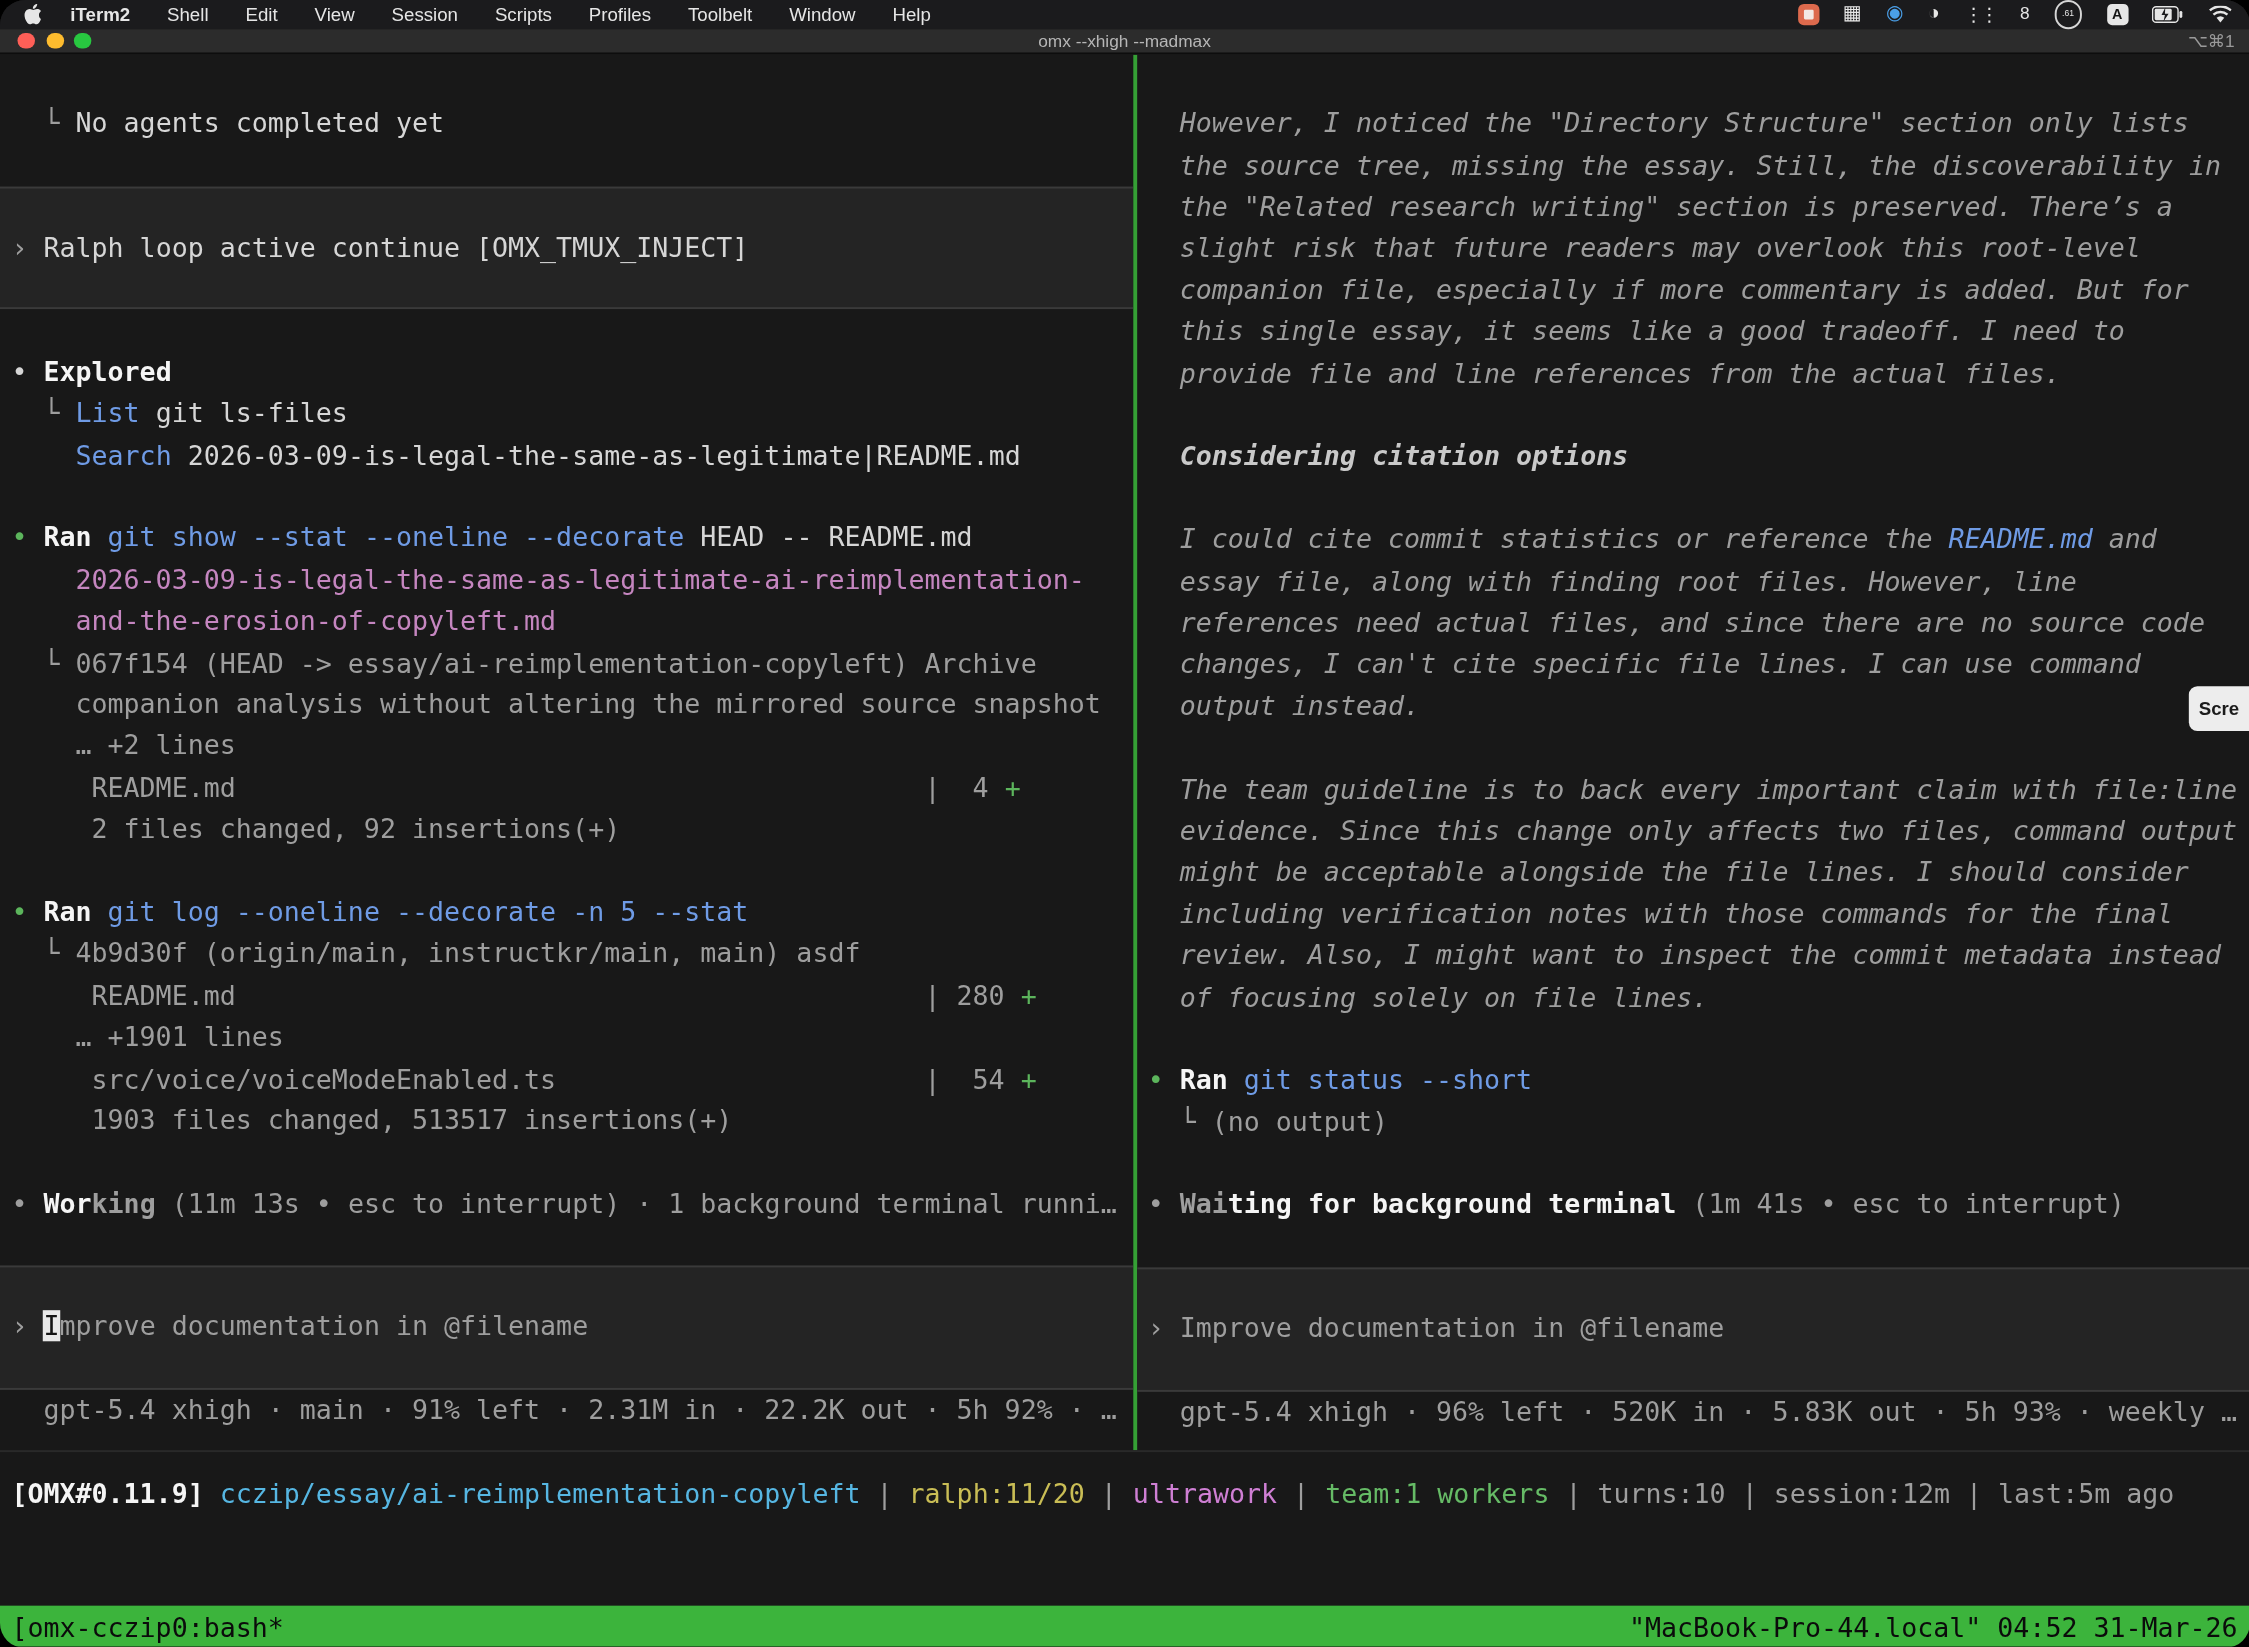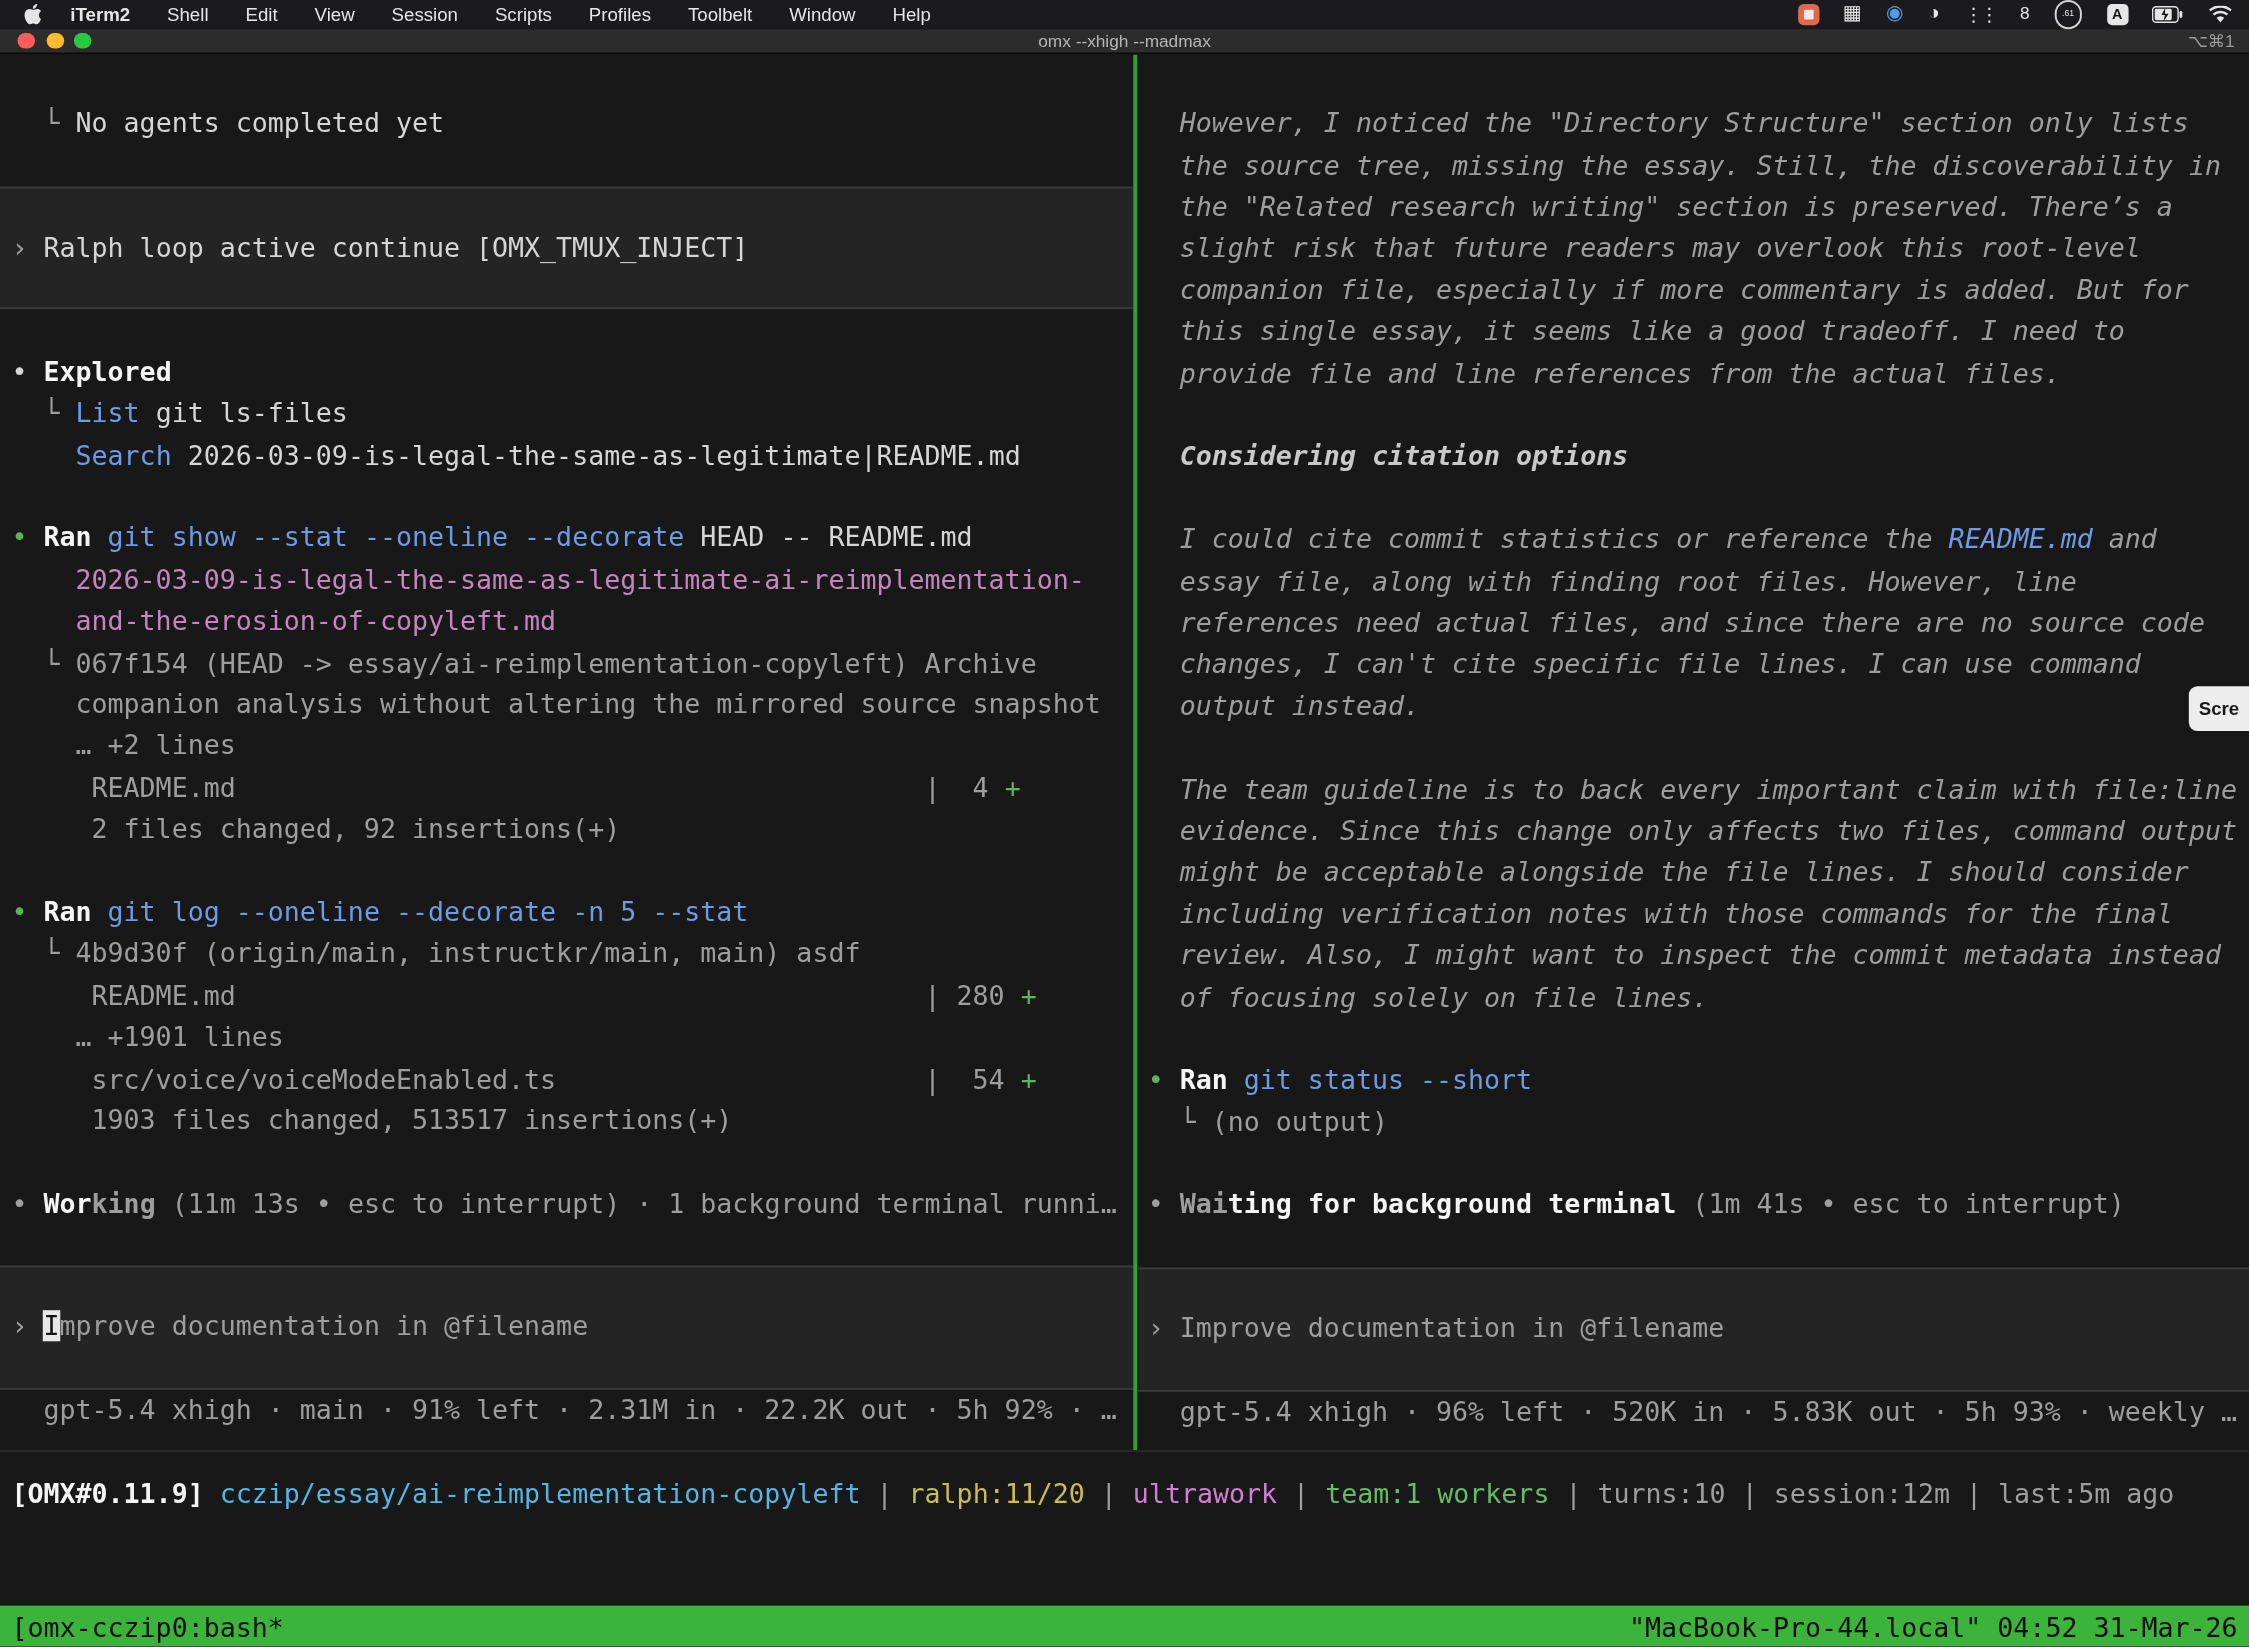--- a/index.html
+++ b/index.html
@@ -1,17 +1,17 @@
 <!DOCTYPE html>
 <html style="font-size:11.8px"><head>
 <meta charset="utf-8">
 <style>
   html,body{margin:0;padding:0;background:#000;}
   body{width:2250px;height:1648px;overflow:hidden;}
-  .viewport{width:2250px;height:1648px;overflow:hidden;position:relative;background:#181818;}
+  .viewport{width:2250px;height:1648px;overflow:hidden;position:relative;background:#181818;border-radius:25px;}
   .scale{transform:scale(1.9439);transform-origin:0 0;}
   .screen{width:1157px;height:847px;background:#181818;position:relative;
           font-family:"DejaVu Sans Mono",monospace;}
 
   
   .menubar{height:14.8px;background:#1b1b1d;display:flex;align-items:center;
            padding:0 8.9px 0 11.8px;font-family:"Liberation Sans",sans-serif;
            font-size:9.6px;color:#e6e6e6;position:relative;z-index:3;}
   .apple{display:inline-flex;align-items:center;margin-right:14.8px;}
   .mitem{margin-right:19px;white-space:nowrap;}

